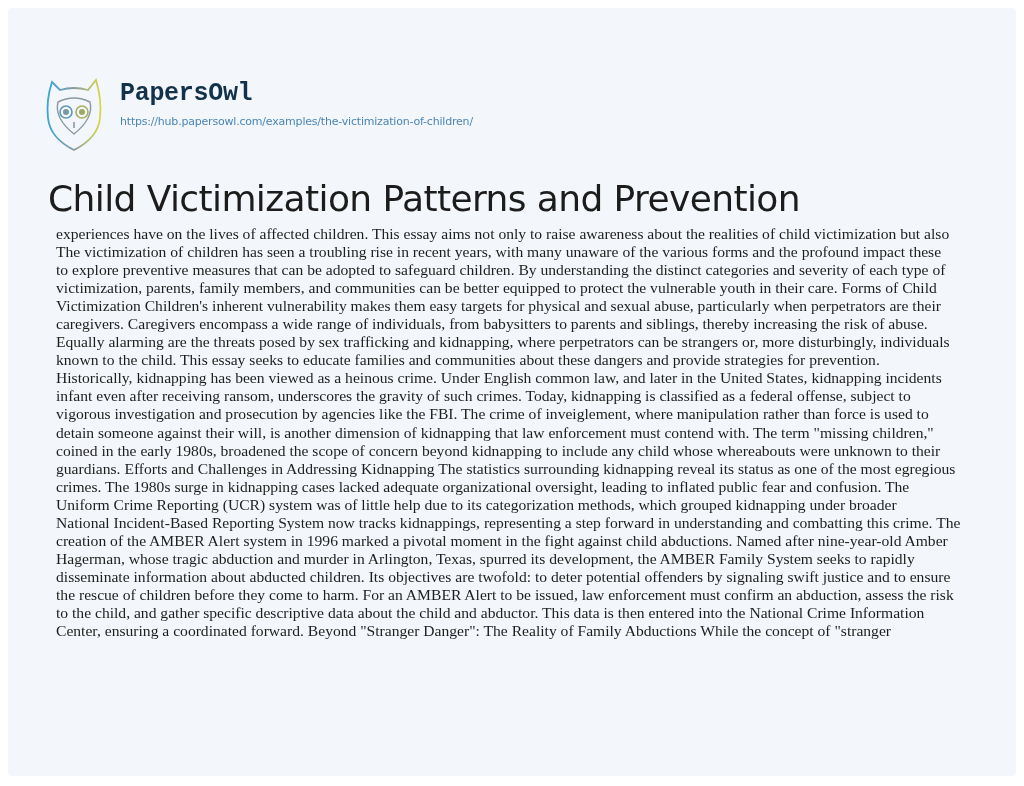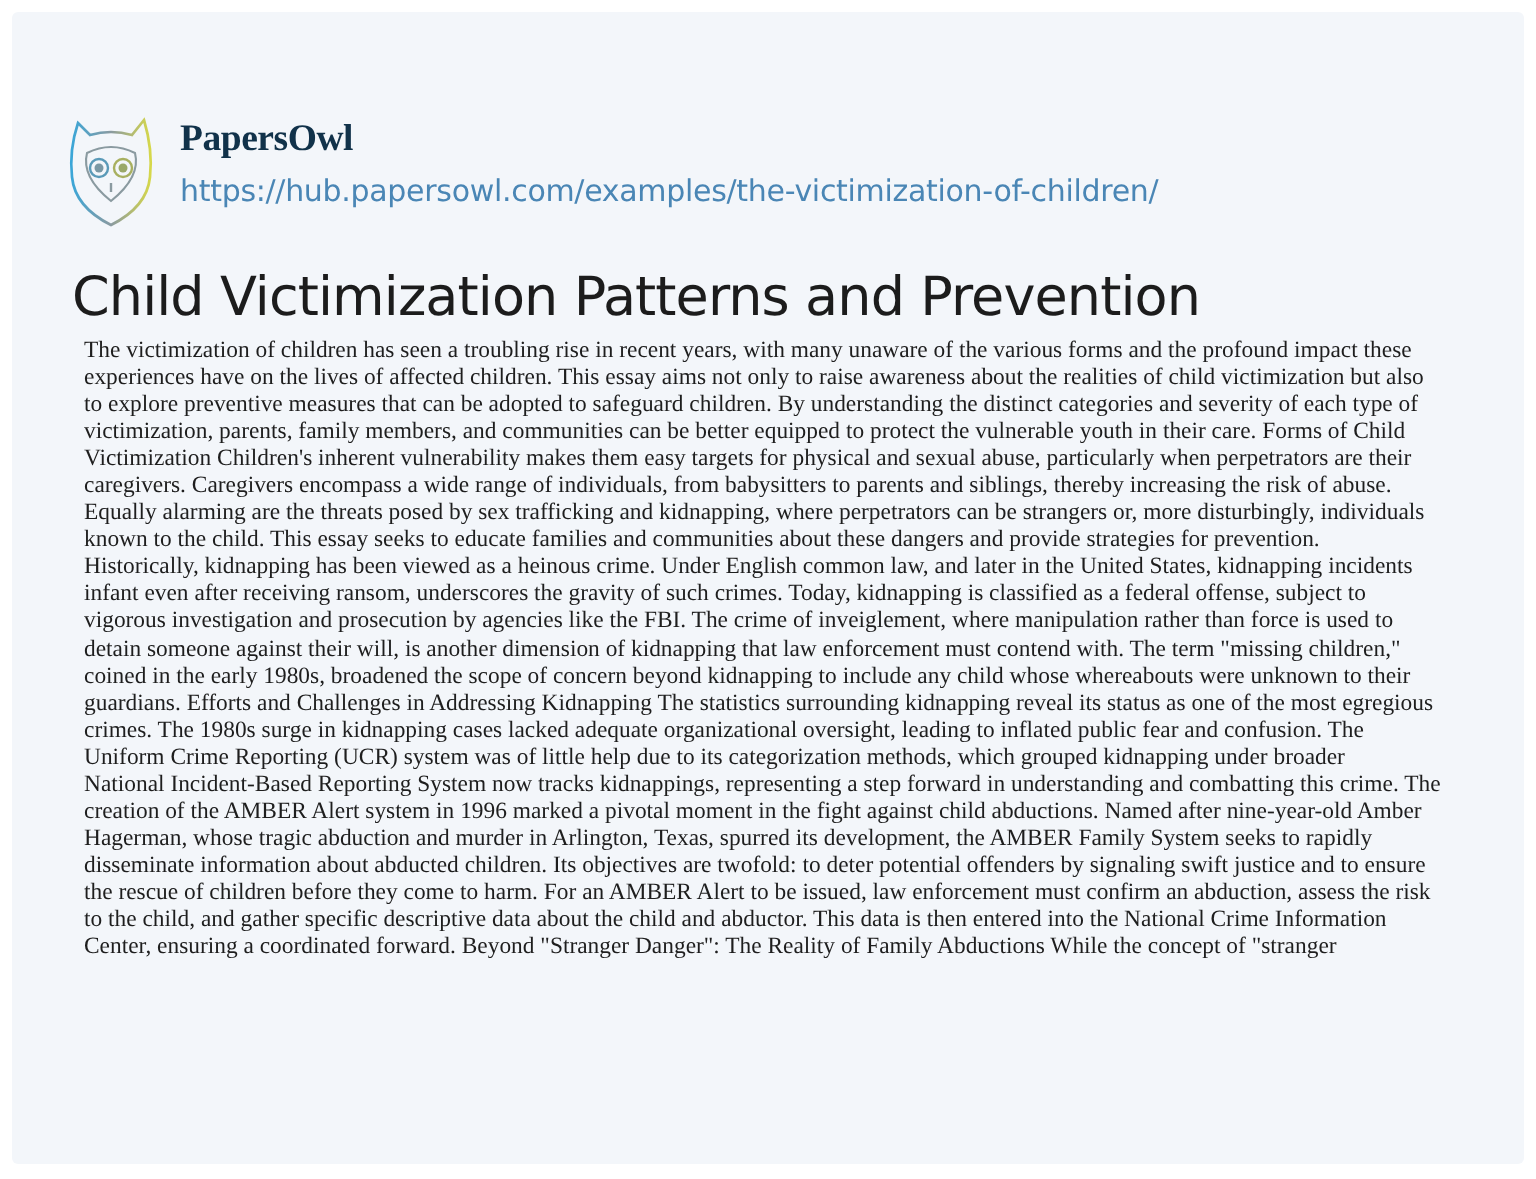--- a/index.html
+++ b/index.html
@@ -13,26 +13,26 @@
       border-radius: 4px;
     }
     .header {
       position: absolute; left: 36px; top: 64px; height: 90px;
     }
     .logo {
       position: absolute; left: 0; top: 0; width: 60px; height: 84px;
     }
     .brand {
       position: absolute; left: 112px; top: 71px;
-      font-family: Liberation Serif, serif; font-weight: bold;
+      font-family: Liberation Mono, monospace; font-weight: bold;
       font-size: 25px; color: #11324a; letter-spacing: -0.3px; white-space: nowrap;
     }
     .url {
       position: absolute; left: 112px; top: 107px;
-      font-family: "DejaVu Sans", sans-serif; font-size: 20px;
+      font-family: "DejaVu Sans", sans-serif; font-size: 11px;
       color: #4a86b5; white-space: nowrap; letter-spacing: -0.2px;
     }
     .title {
       position: absolute; left: 40px; top: 170px;
       font-family: "DejaVu Sans", sans-serif; font-size: 36px; font-weight: normal;
       color: #1c1c1c; white-space: nowrap; margin: 0; letter-spacing: -0.6px;
     }
     .body-text {
       position: absolute; left: 48px; top: 217px; width: 945px;
       font-family: "Liberation Serif", serif; font-size: 15.6px; line-height: 18.05px;
@@ -61,22 +61,22 @@
       <circle cx="38" cy="40" r="3" fill="#9aa868"></circle>
       <path d="M30 50 L30 56" stroke="#8a9aa0" stroke-width="1.6"></path>
     </svg>
   </div>
   <div class="brand">PapersOwl</div>
   <div class="url">https://hub.papersowl.com/examples/the-victimization-of-children/</div>
 
   <h1 class="title">Child Victimization Patterns and Prevention</h1>
 
   <div class="body-text">
+    <span class="ln">experiences have on the lives of affected children. This essay aims not only to raise awareness about the realities of child victimization but also</span>
     <span class="ln">The victimization of children has seen a troubling rise in recent years, with many unaware of the various forms and the profound impact these</span>
-    <span class="ln">experiences have on the lives of affected children. This essay aims not only to raise awareness about the realities of child victimization but also</span>
     <span class="ln">to explore preventive measures that can be adopted to safeguard children. By understanding the distinct categories and severity of each type of</span>
     <span class="ln">victimization, parents, family members, and communities can be better equipped to protect the vulnerable youth in their care. Forms of Child</span>
     <span class="ln">Victimization Children's inherent vulnerability makes them easy targets for physical and sexual abuse, particularly when perpetrators are their</span>
     <span class="ln">caregivers. Caregivers encompass a wide range of individuals, from babysitters to parents and siblings, thereby increasing the risk of abuse.</span>
     <span class="ln">Equally alarming are the threats posed by sex trafficking and kidnapping, where perpetrators can be strangers or, more disturbingly, individuals</span>
     <span class="ln">known to the child. This essay seeks to educate families and communities about these dangers and provide strategies for prevention.</span>
     <span class="ln">Historically, kidnapping has been viewed as a heinous crime. Under English common law, and later in the United States, kidnapping incidents</span>
     <span class="ln">infant even after receiving ransom, underscores the gravity of such crimes. Today, kidnapping is classified as a federal offense, subject to</span>
     <span class="ln">vigorous investigation and prosecution by agencies like the FBI. The crime of inveiglement, where manipulation rather than force is used to</span>
     <span class="ln">detain someone against their will, is another dimension of kidnapping that law enforcement must contend with. The term "missing children,"</span>

